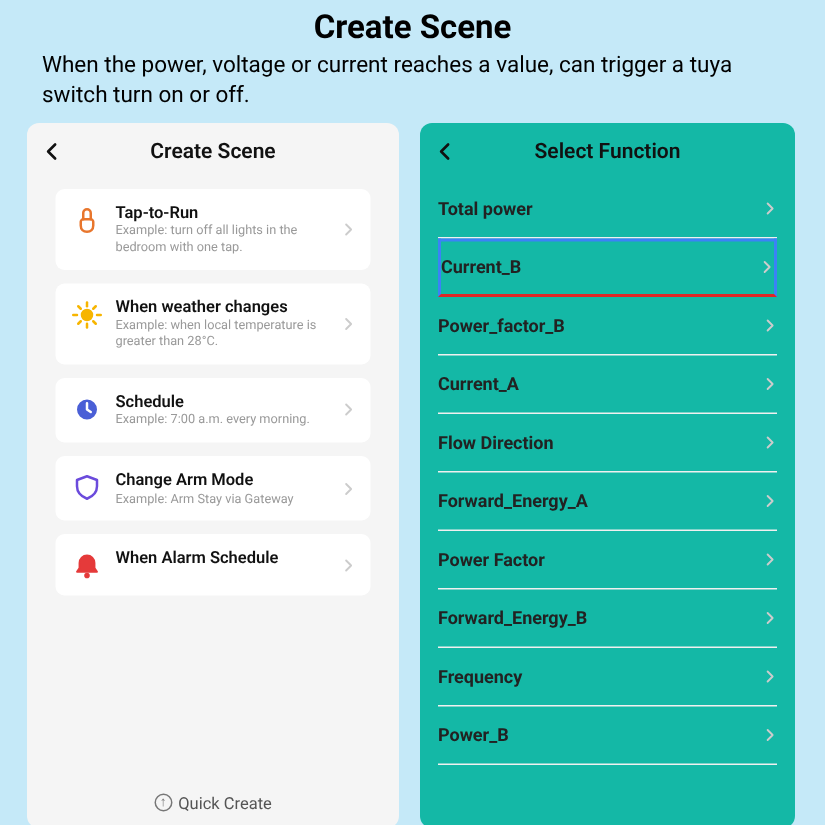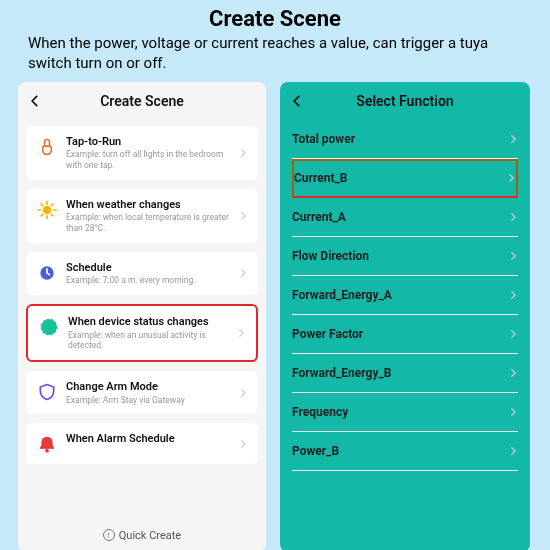--- a/index.html
+++ b/index.html
@@ -6,33 +6,33 @@
   body{width:550px;height:550px;background:#c5e9f8;overflow:hidden;}
   .page-title{text-align:center;font-size:22px;font-weight:700;color:#000;padding:6px 0 2px;}
   .subtitle{font-size:15px;color:#000;padding:0 20px 8px 28px;line-height:1.35;}
   .phones{display:flex;gap:14px;padding:0 18px;}
   .phone{background:#f5f5f5;border-radius:8px;padding:0;overflow:hidden;height:470px;display:flex;flex-direction:column;}
   .phone.left{flex:0 0 248px;}
   .phone.right{flex:0 0 250px;background:#14b8a6;}
   .nav{display:flex;align-items:center;height:38px;padding:0 10px;position:relative;}
   .nav-title{position:absolute;left:0;right:0;text-align:center;font-size:14px;font-weight:600;color:#111;}
   .nav-back{font-size:16px;color:#111;z-index:1;}
-  .left-list{padding:6px 8px 0;overflow:hidden;flex:1;}
+  .left-list{padding:6px 19px 0;overflow:hidden;flex:1;}
   .card{background:#fff;border-radius:6px;padding:9px 10px;margin-bottom:9px;display:flex;align-items:flex-start;gap:8px;position:relative;}
   .card.highlighted{border:2px solid #e02626;}
   .card-icon{width:22px;height:22px;flex:0 0 22px;display:flex;align-items:center;justify-content:center;margin-top:1px;}
   .card-text{flex:1;min-width:0;}
   .card-title{font-size:11px;font-weight:600;color:#111;line-height:1.25;margin-bottom:1px;}
   .card-sub{font-size:8.5px;color:#999;line-height:1.25;}
   .card-chev{color:#ccc;font-size:13px;align-self:center;}
   .quick{margin-top:auto;text-align:center;font-size:11px;color:#555;padding:10px 0;display:flex;align-items:center;justify-content:center;gap:4px;}
   .quick-icon{width:12px;height:12px;border:1px solid #777;border-radius:50%;display:inline-flex;align-items:center;justify-content:center;color:#777;font-size:9px;line-height:1;}
   .right-list{padding:0 12px;flex:1;overflow:hidden;}
   .row{display:flex;align-items:center;justify-content:space-between;height:39px;border-bottom:1px solid #f0f0f0;font-weight:bold;}
-  .row.highlighted{border:2px solid #a16207;border-bottom:2px solid #e02626;}
+  .row.highlighted{border:2px solid #3b82f6;border-bottom:2px solid #e02626;}
   .row-label{font-size:12px;color:#222;}
   .row-chev{color:#ccc;font-size:13px;}
   
   svg{display:block;}
 </style>
 </head>
 <body>
 
 <div class="page-title">Create Scene</div>
 <div class="subtitle">When the power, voltage or current reaches a value, can trigger a tuya switch turn on or off.</div>
@@ -100,37 +100,20 @@
           <span class="card-text">
             <div class="card-title">Schedule</div>
             <div class="card-sub">Example: 7:00 a.m. every morning.</div>
           </span>
           <span class="card-chev">
             <svg width="10" height="10" viewBox="0 0 24 24" fill="none" stroke="#ccc" stroke-width="3" stroke-linecap="round" stroke-linejoin="round">
               <polyline points="9 4 17 12 9 20"></polyline>
             </svg>
           </span>
         </div>
-        <div class="card highlighted">
-          <span class="card-icon">
-            <svg width="20" height="20" viewBox="0 0 24 24" fill="#18c19b" stroke="#18c19b" stroke-width="2" stroke-linecap="round" stroke-linejoin="round">
-              <circle cx="12" cy="12" r="5"></circle>
-              <circle cx="12" cy="12" r="9" stroke-dasharray="2 3"></circle>
-            </svg>
-          </span>
-          <span class="card-text">
-            <div class="card-title">When device status changes</div>
-            <div class="card-sub">Example: when an unusual activity is detected.</div>
-          </span>
-          <span class="card-chev">
-            <svg width="10" height="10" viewBox="0 0 24 24" fill="none" stroke="#ccc" stroke-width="3" stroke-linecap="round" stroke-linejoin="round">
-              <polyline points="9 4 17 12 9 20"></polyline>
-            </svg>
-          </span>
-        </div>
         <div class="card">
           <span class="card-icon">
             <svg width="20" height="20" viewBox="0 0 24 24" fill="none" stroke="#6b4bdc" stroke-width="2" stroke-linecap="round" stroke-linejoin="round">
               <path d="M12 3l8 3v5c0 5-3 8-8 10-5-2-8-5-8-10V6z"></path>
             </svg>
           </span>
           <span class="card-text">
             <div class="card-title">Change Arm Mode</div>
             <div class="card-sub">Example: Arm Stay via Gateway</div>
           </span>
@@ -183,20 +166,28 @@
         </div>
         <div class="row highlighted">
           <span class="row-label">Current_B</span>
           <span class="row-chev">
             <svg width="10" height="10" viewBox="0 0 24 24" fill="none" stroke="#ccc" stroke-width="3" stroke-linecap="round" stroke-linejoin="round">
               <polyline points="9 4 17 12 9 20"></polyline>
             </svg>
           </span>
         </div>
         <div class="row">
+          <span class="row-label">Power_factor_B</span>
+          <span class="row-chev">
+            <svg width="10" height="10" viewBox="0 0 24 24" fill="none" stroke="#ccc" stroke-width="3" stroke-linecap="round" stroke-linejoin="round">
+              <polyline points="9 4 17 12 9 20"></polyline>
+            </svg>
+          </span>
+        </div>
+        <div class="row">
           <span class="row-label">Current_A</span>
           <span class="row-chev">
             <svg width="10" height="10" viewBox="0 0 24 24" fill="none" stroke="#ccc" stroke-width="3" stroke-linecap="round" stroke-linejoin="round">
               <polyline points="9 4 17 12 9 20"></polyline>
             </svg>
           </span>
         </div>
         <div class="row">
           <span class="row-label">Flow Direction</span>
           <span class="row-chev">

